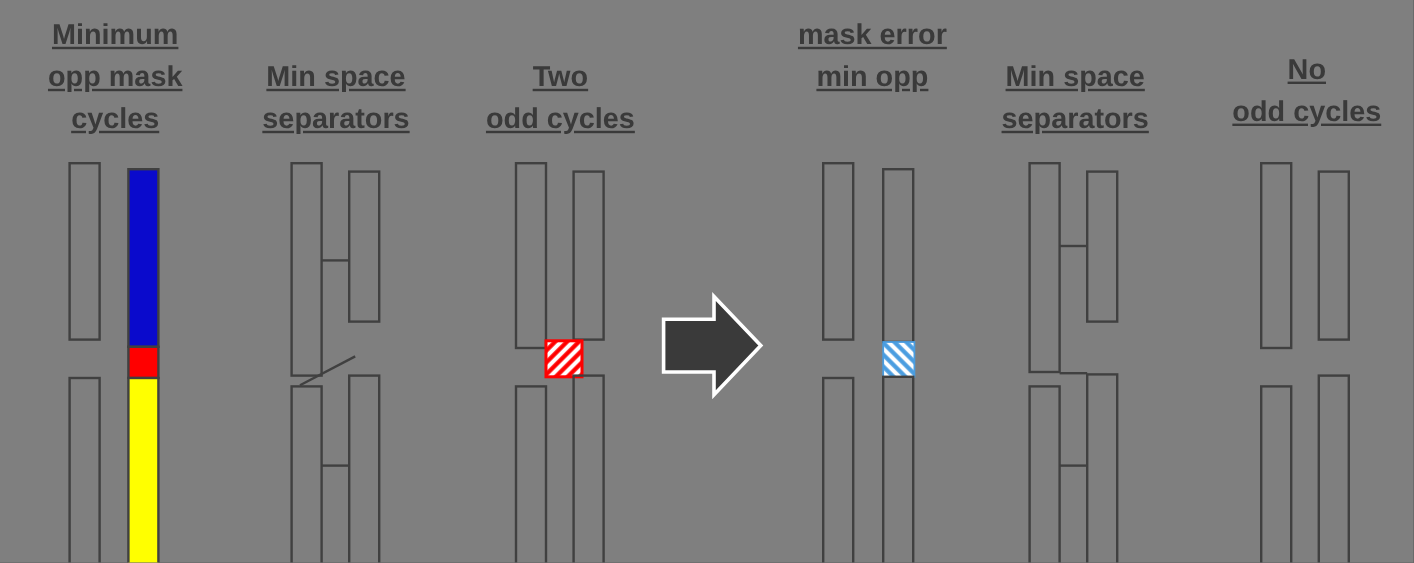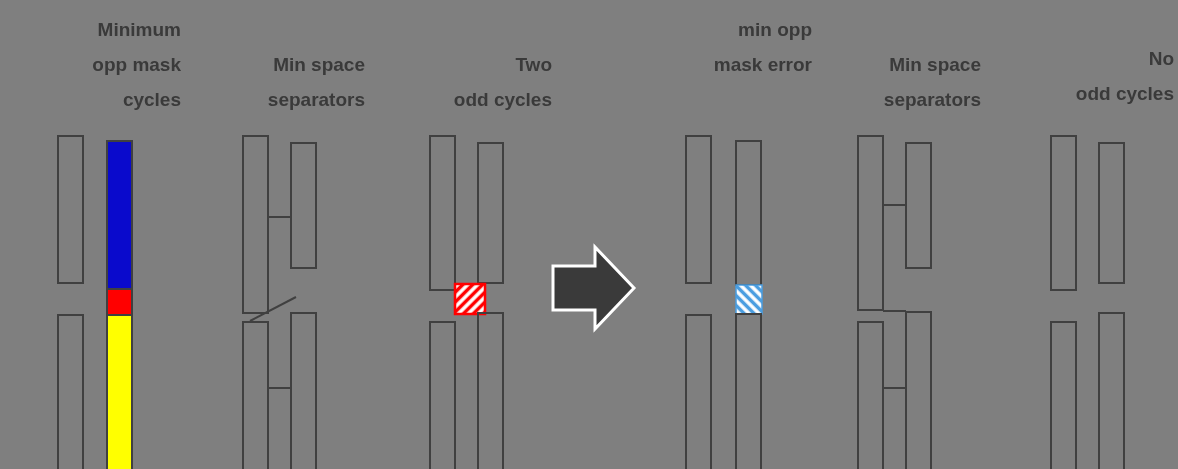--- a/index.html
+++ b/index.html
@@ -4,23 +4,24 @@
 <style>
   html,body{margin:0;padding:0;background:#5a5a5a}
   .stage{
     position:relative;width:1178px;height:469px;
     background:var(--background,#7f7f7f);
     font-family:"Liberation Sans",sans-serif;
     overflow:hidden;
   }
   .shapes{position:absolute;left:0;top:0;display:block}
   .label{
-    position:absolute;width:170px;text-align:right;
-    font-size:19px;line-height:35px;font-weight:600;
+    position:absolute;width:170px;text-align:center;
+    font-size:24px;line-height:35px;font-weight:600;
     color:var(--text,#3a3a3a);
+    text-decoration:underline;
   }
   .label span{display:block}
   .outl{fill:none;stroke:var(--outline,#404040);stroke-width:2}
   .seg{stroke:var(--outline,#404040);stroke-width:2}
   .seg.blue{fill:var(--mask-blue,#0a0acc)}
   .seg.red{fill:var(--error-red,#ff0000)}
   .seg.yellow{fill:var(--mask-yellow,#ffff00)}
   .stitch{stroke:var(--outline,#404040);stroke-width:2;fill:none}
   .marker-red{fill:url(#hatchRed);stroke:var(--hatch-red,#ff0000);stroke-width:2.5}
   .marker-blue{fill:url(#hatchBlue);stroke:var(--hatch-blue,#4a9de0);stroke-width:1.5}
@@ -38,22 +39,22 @@
   </div>
   <div class="label" style="left:195px;top:47px">
     <span>Min space</span>
     <span>separators</span>
   </div>
   <div class="label" style="left:382px;top:47px">
     <span>Two</span>
     <span>odd cycles</span>
   </div>
   <div class="label" style="left:642px;top:12px">
+    <span>mask error</span>
     <span>min opp</span>
-    <span>mask error</span>
   </div>
   <div class="label" style="left:811px;top:47px">
     <span>Min space</span>
     <span>separators</span>
   </div>
   <div class="label" style="left:1004px;top:41px">
     <span>No</span>
     <span>odd cycles</span>
   </div>
 

